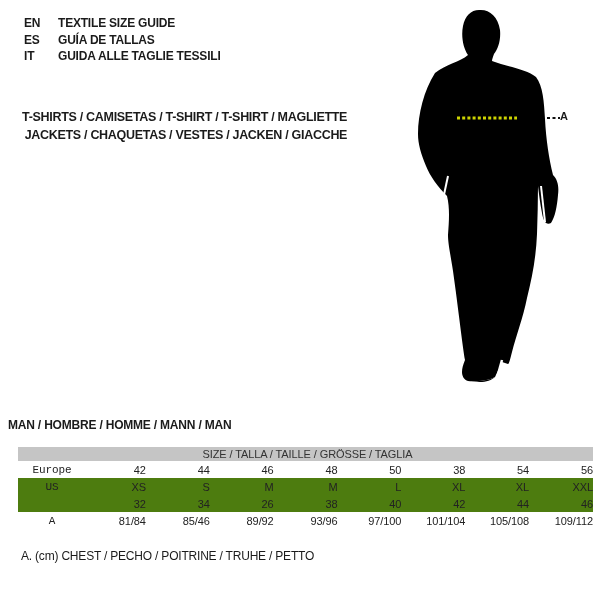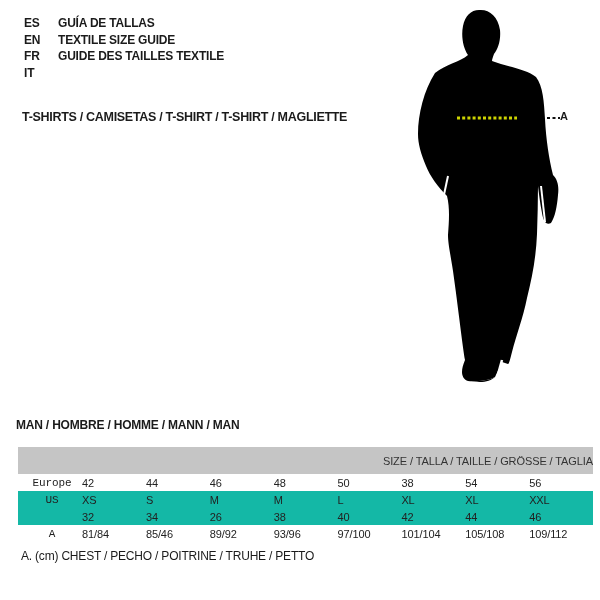--- a/index.html
+++ b/index.html
@@ -10,53 +10,51 @@
   
   .lang-block{position:absolute;left:24px;top:15px;}
   .lang-row{display:flex;font-size:12px;font-weight:700;letter-spacing:-0.2px;line-height:16.7px;}
   .lang-code{width:34px;flex:0 0 34px;}
   
   .cat-block{position:absolute;left:22px;top:108px;font-size:12.5px;font-weight:700;letter-spacing:-0.3px;line-height:18px;text-align:right;}
   
   .figure-wrap{position:absolute;left:408px;top:6px;width:164px;height:384px;}
   .measure-label{position:absolute;left:560px;top:110px;font-size:11px;font-weight:700;}
   
-  .section-title{position:absolute;left:16px;top:418px;font-size:12px;font-weight:700;letter-spacing:-0.2px;}
+  .section-title{position:absolute;left:8px;top:418px;font-size:12px;font-weight:700;letter-spacing:-0.2px;}
   
   .size-table{position:absolute;left:18px;top:447px;width:575px;border-collapse:collapse;table-layout:fixed;font-size:11px;color:#222;}
-  .size-table td{padding:0;text-align:left;height:17px;vertical-align:middle;letter-spacing:-0.1px;}
-  .size-table .thead td{background:#c5c5c5;text-align:right;padding-left:4px;height:27px;font-size:11px;color:#333;}
+  .size-table td{padding:0;text-align:right;height:17px;vertical-align:middle;letter-spacing:-0.1px;}
+  .size-table .thead td{background:#c5c5c5;text-align:center;padding-left:4px;height:14px;font-size:11px;color:#333;}
   .size-table .lbl{text-align:center;padding-left:4px;font-family:Liberation Mono, monospace;}
-  .size-table tr.shaded td{background:#14b8a6;margin-left:36px;}
+  .size-table tr.shaded td{background:#4d7c0f;margin-left:36px;}
   
   .footnote{position:absolute;left:21px;top:549px;font-size:12px;font-weight:400;letter-spacing:-0.2px;}
 </style>
 </head>
 <body>
 
 <div class="lang-block">
   <div class="lang-row">
+    <span class="lang-code">EN</span>
+    <span>TEXTILE SIZE GUIDE</span>
+  </div>
+  <div class="lang-row">
     <span class="lang-code">ES</span>
     <span>GUÍA DE TALLAS</span>
   </div>
   <div class="lang-row">
-    <span class="lang-code">EN</span>
-    <span>TEXTILE SIZE GUIDE</span>
-  </div>
-  <div class="lang-row">
-    <span class="lang-code">FR</span>
-    <span>GUIDE DES TAILLES TEXTILE</span>
-  </div>
-  <div class="lang-row">
     <span class="lang-code">IT</span>
+    <span>GUIDA ALLE TAGLIE TESSILI</span>
   </div>
 </div>
 
 <div class="cat-block">
   <div>T-SHIRTS / CAMISETAS / T-SHIRT / T-SHIRT / MAGLIETTE</div>
+  <div>JACKETS / CHAQUETAS / VESTES / JACKEN / GIACCHE</div>
 </div>
 
 <div class="figure-wrap">
   <svg width="164" height="384" viewBox="0 0 164 384" xmlns="http://www.w3.org/2000/svg">
     <path fill="#000000" d="
       M 71 4
       C 81 3 90 10 92 24
       C 93 34 90 43 86 48
       C 85 51 84 53 84 55
       C 100 61 119 63 128 71

